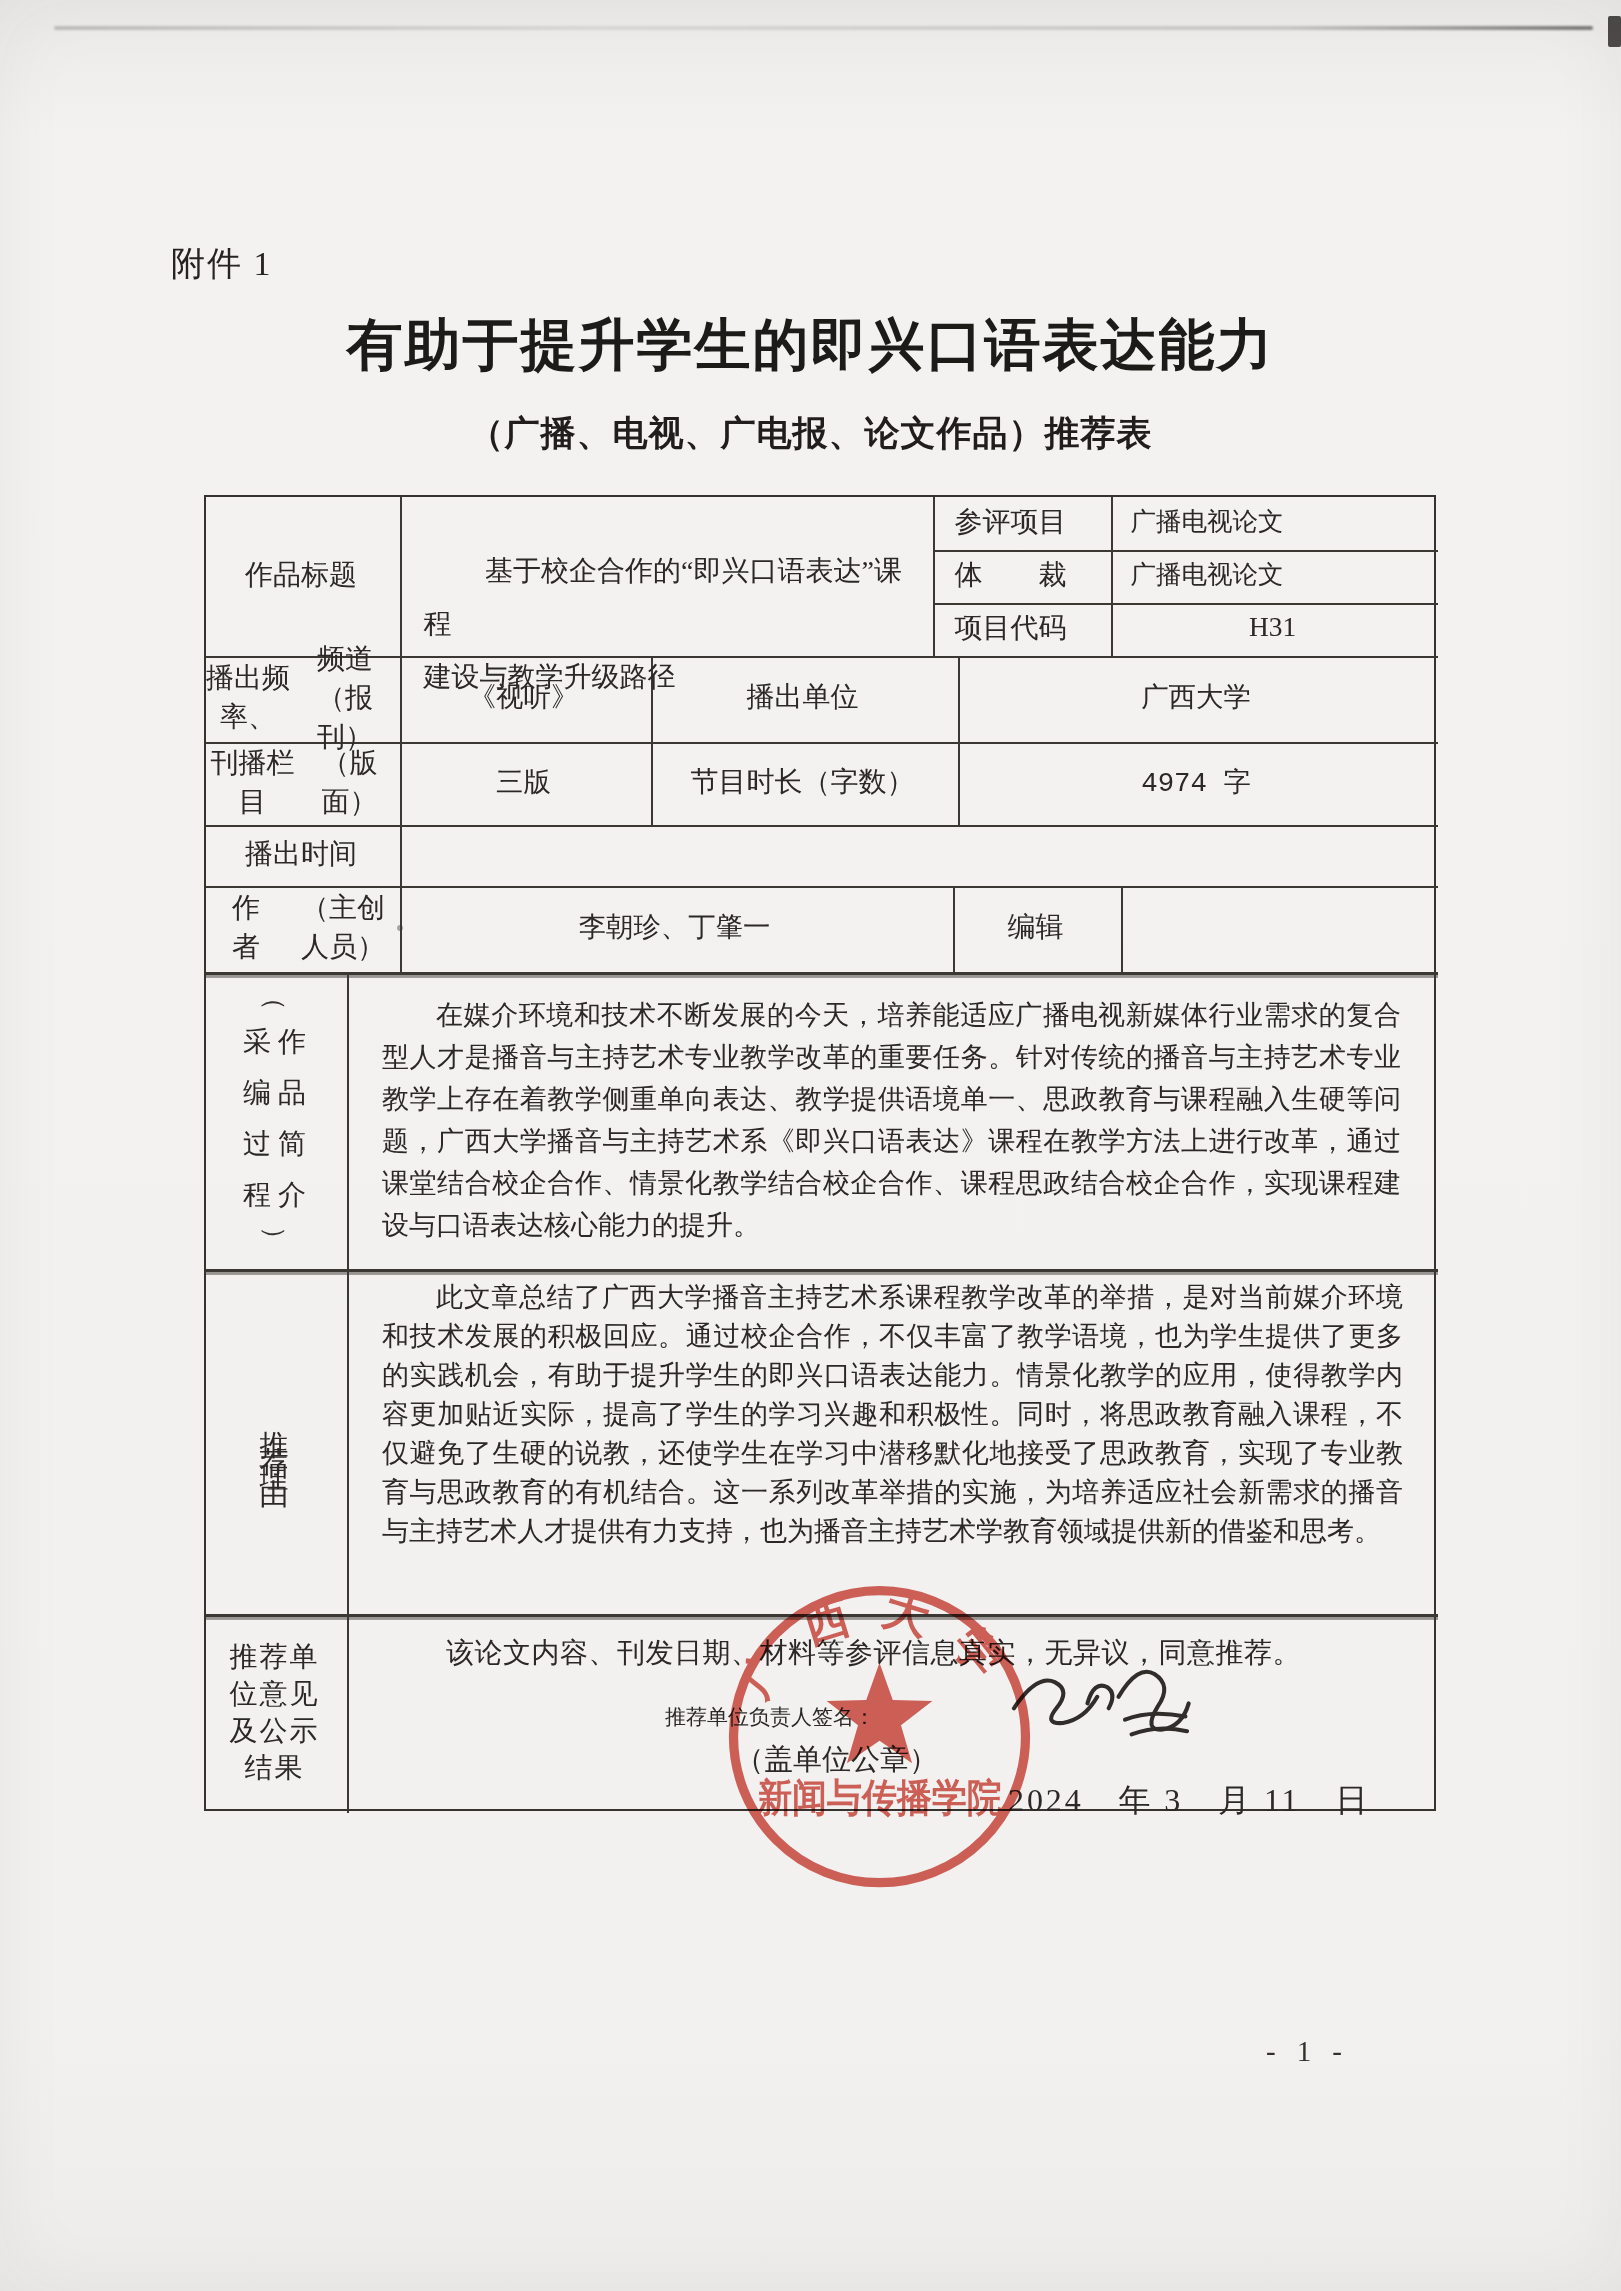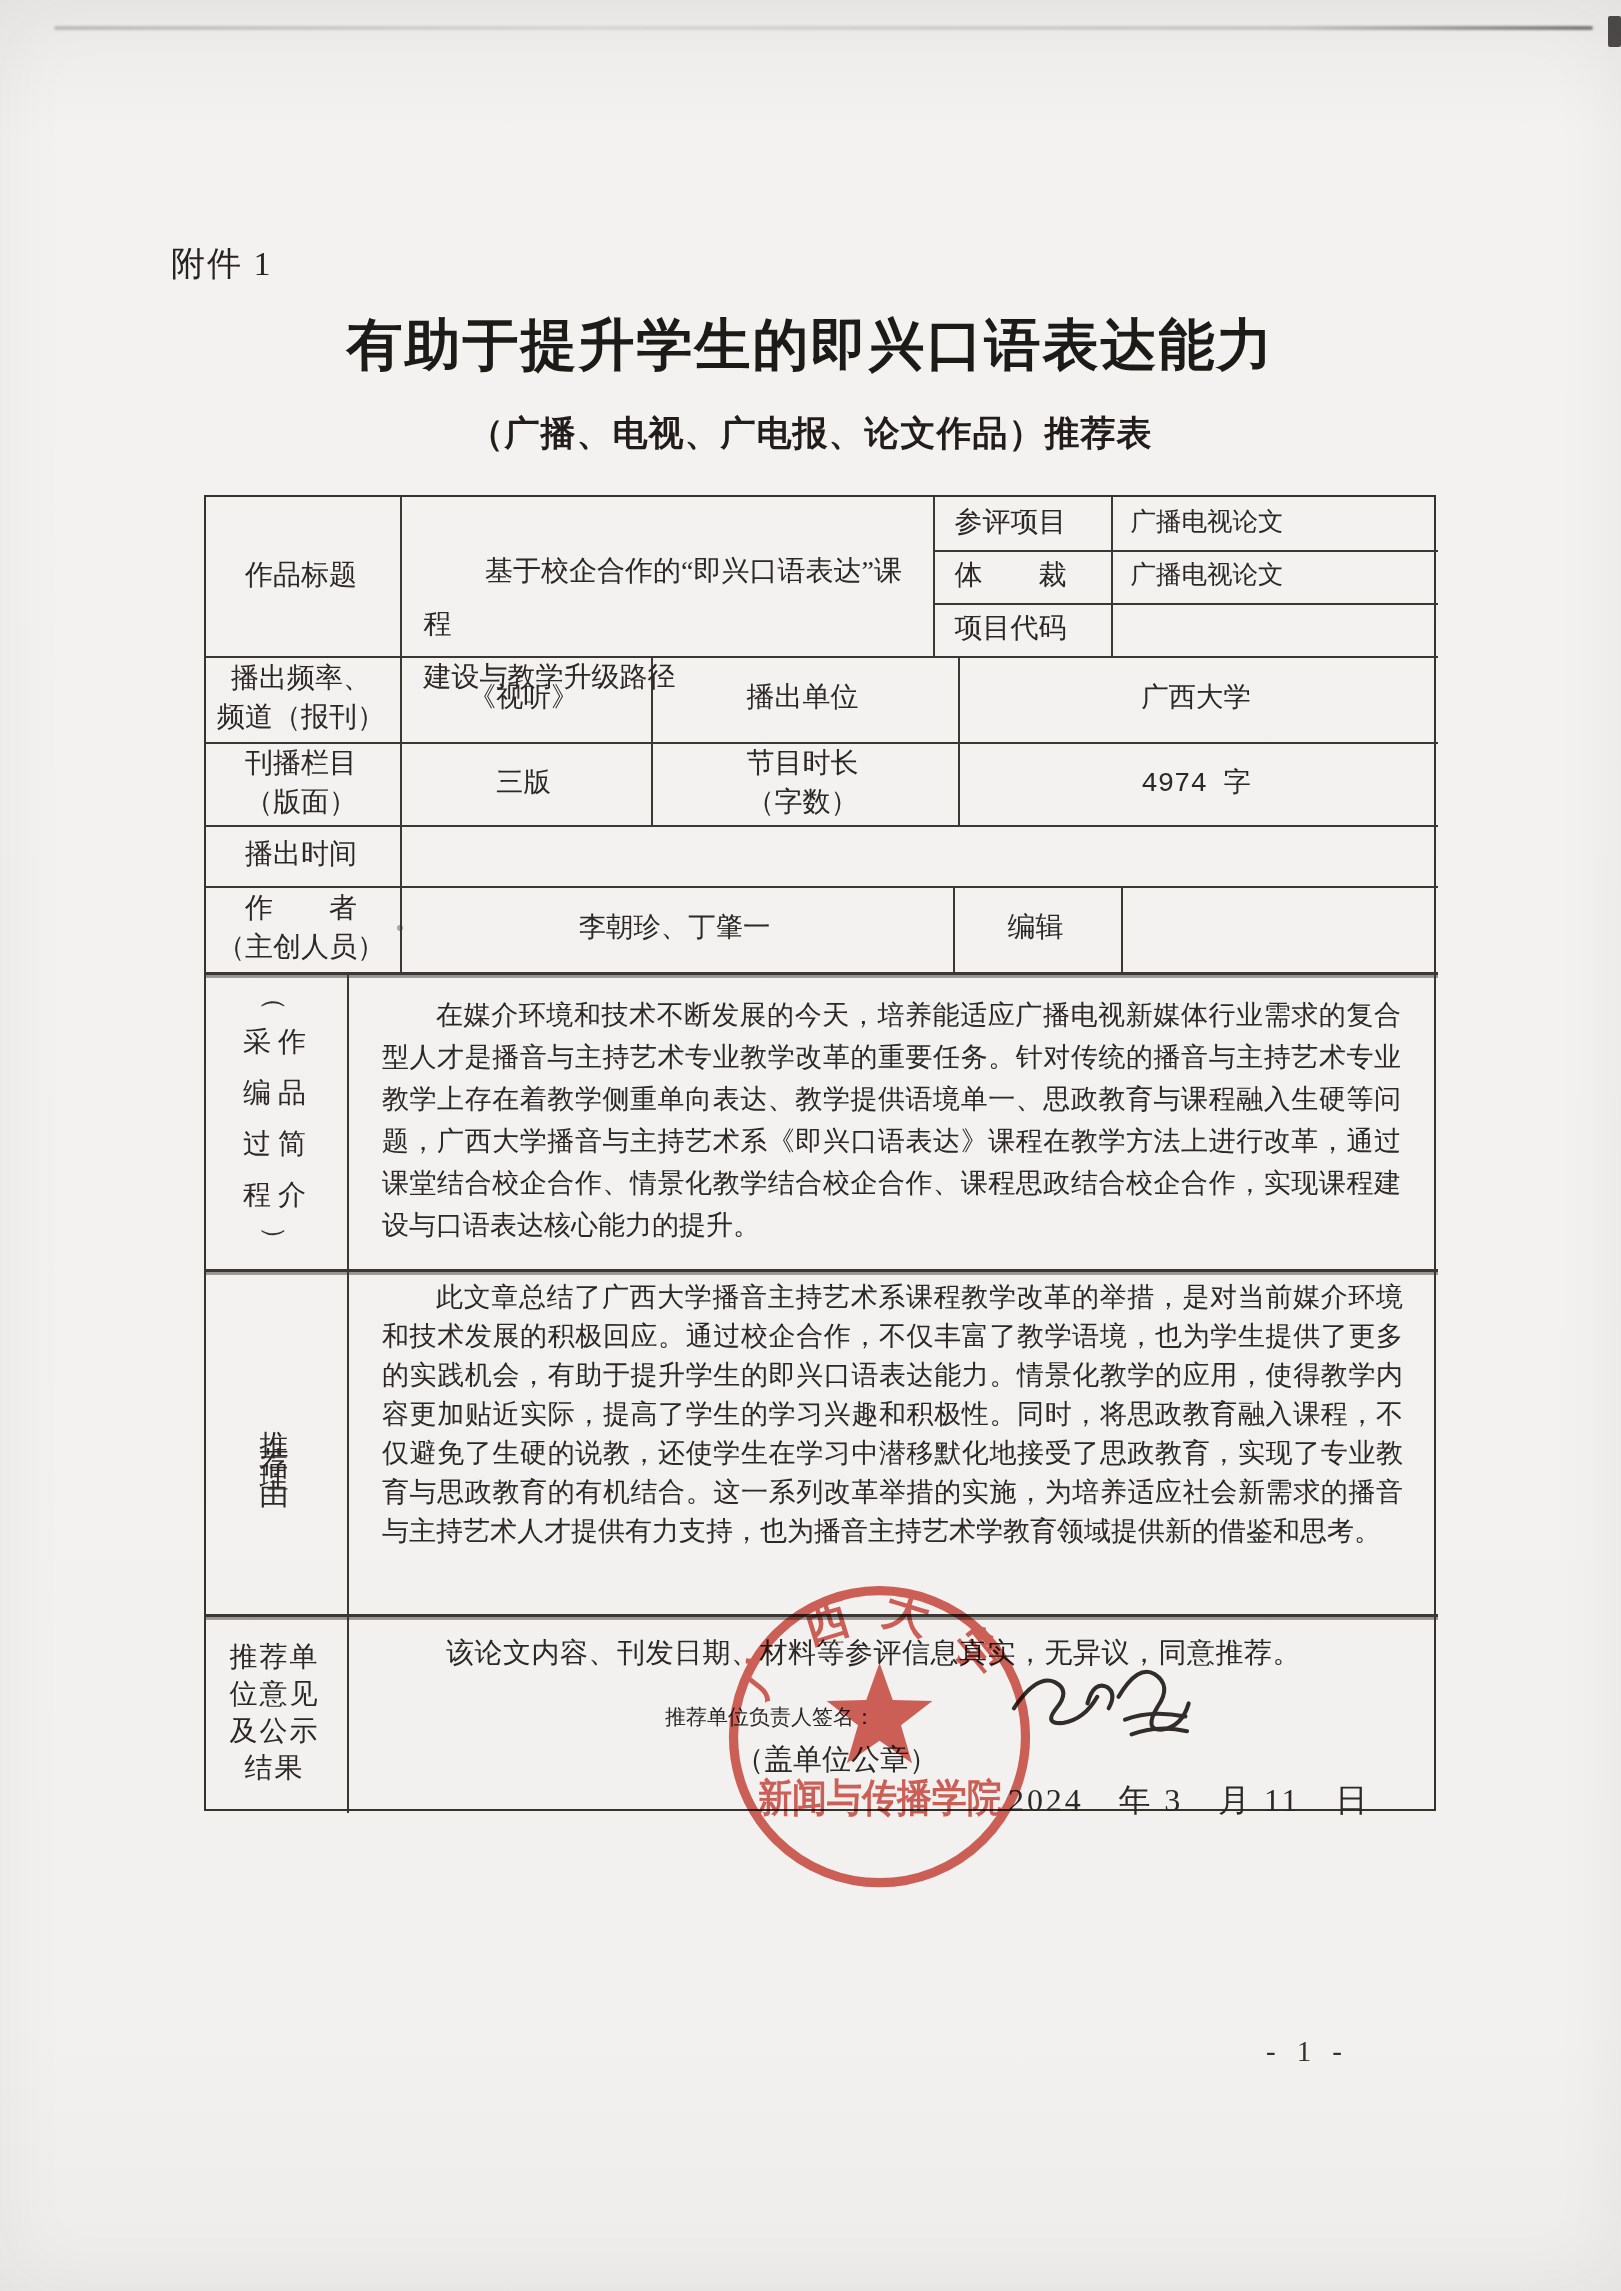--- a/index.html
+++ b/index.html
@@ -22,21 +22,21 @@
   .doc-subtitle{position:absolute;left:0;right:0;top:410px;text-align:center;font-size:35px;font-weight:bold;letter-spacing:1px;color:#201d1a;}
   .page-num{position:absolute;left:1266px;top:2035px;font-size:29px;letter-spacing:6.9px;color:#33302c;}
 
   .tbl{position:absolute;left:204px;top:495px;width:1232px;height:1316px;border:2.9px solid #36332f;box-sizing:border-box;}
   .hl,.vl{position:absolute;background:#3b3833;}
   .hl{height:2px;}
   .vl{width:2px;}
   .hl.heavy{height:2.9px;box-shadow:0 2.9px 0 0 rgba(59,56,51,.5);}
 
   .cell{position:absolute;display:flex;align-items:center;justify-content:center;text-align:center;box-sizing:border-box;font-size:28px;color:#2b2826;}
-  .cell.two-line{flex-direction:column;line-height:39px;}
+  .cell.two-line{line-height:39px;}
   .cell.left{justify-content:flex-start;text-align:left;}
   .val{font-size:27.4px;}
 
   .title-cell{display:block;text-align:left;padding:49px 25.5px 0 25.5px;font-size:28px;line-height:53px;}
   .title-cell .l1{text-indent:2.2em;display:block;}
 
   .vlabel{writing-mode:vertical-rl;text-orientation:upright;letter-spacing:.55em;font-size:29px;}
 
   .intro-label{flex-direction:column;gap:12.7px;font-size:28px;}
   .intro-label .row2c{letter-spacing:6.9px;text-indent:6.9px;}
@@ -96,20 +96,21 @@
   <div class="cell" style="left:204px;top:495px;width:194px;height:159px;">作品标题</div>
   <div class="cell title-cell" style="left:398px;top:495px;width:533px;height:159px;">
     <span class="l1">基于校企合作的“即兴口语表达”课程</span>
     <span class="l2">建设与教学升级路径</span>
   </div>
   <div class="cell left" style="left:931px;top:495px;width:177px;height:53px;padding-left:23.5px;">参评项目</div>
   <div class="cell left val" style="left:1109px;top:495px;width:327px;height:53px;padding-left:21.6px;font-size:25.5px;">广播电视论文</div>
   <div class="cell left" style="left:931px;top:548px;width:177px;height:53px;padding-left:23.5px;">体　　裁</div>
   <div class="cell left val" style="left:1109px;top:548px;width:327px;height:53px;padding-left:21.6px;font-size:25.5px;">广播电视论文</div>
   <div class="cell left" style="left:931px;top:601px;width:177px;height:53px;padding-left:23.5px;">项目代码</div>
+  <div class="cell val" style="left:1109px;top:601px;width:327px;height:53px;">H31</div>
 
   <div class="cell two-line" style="left:204px;top:654px;width:194px;height:86px;">
     <span>播出频率、</span>
     <span>频道（报刊）</span>
   </div>
   <div class="cell val" style="left:398px;top:654px;width:251px;height:86px;">《视听》</div>
   <div class="cell" style="left:649px;top:654px;width:307px;height:86px;">播出单位</div>
   <div class="cell val" style="left:956px;top:654px;width:480px;height:86px;">广西大学</div>
 
   <div class="cell two-line" style="left:204px;top:740px;width:194px;height:83px;">

